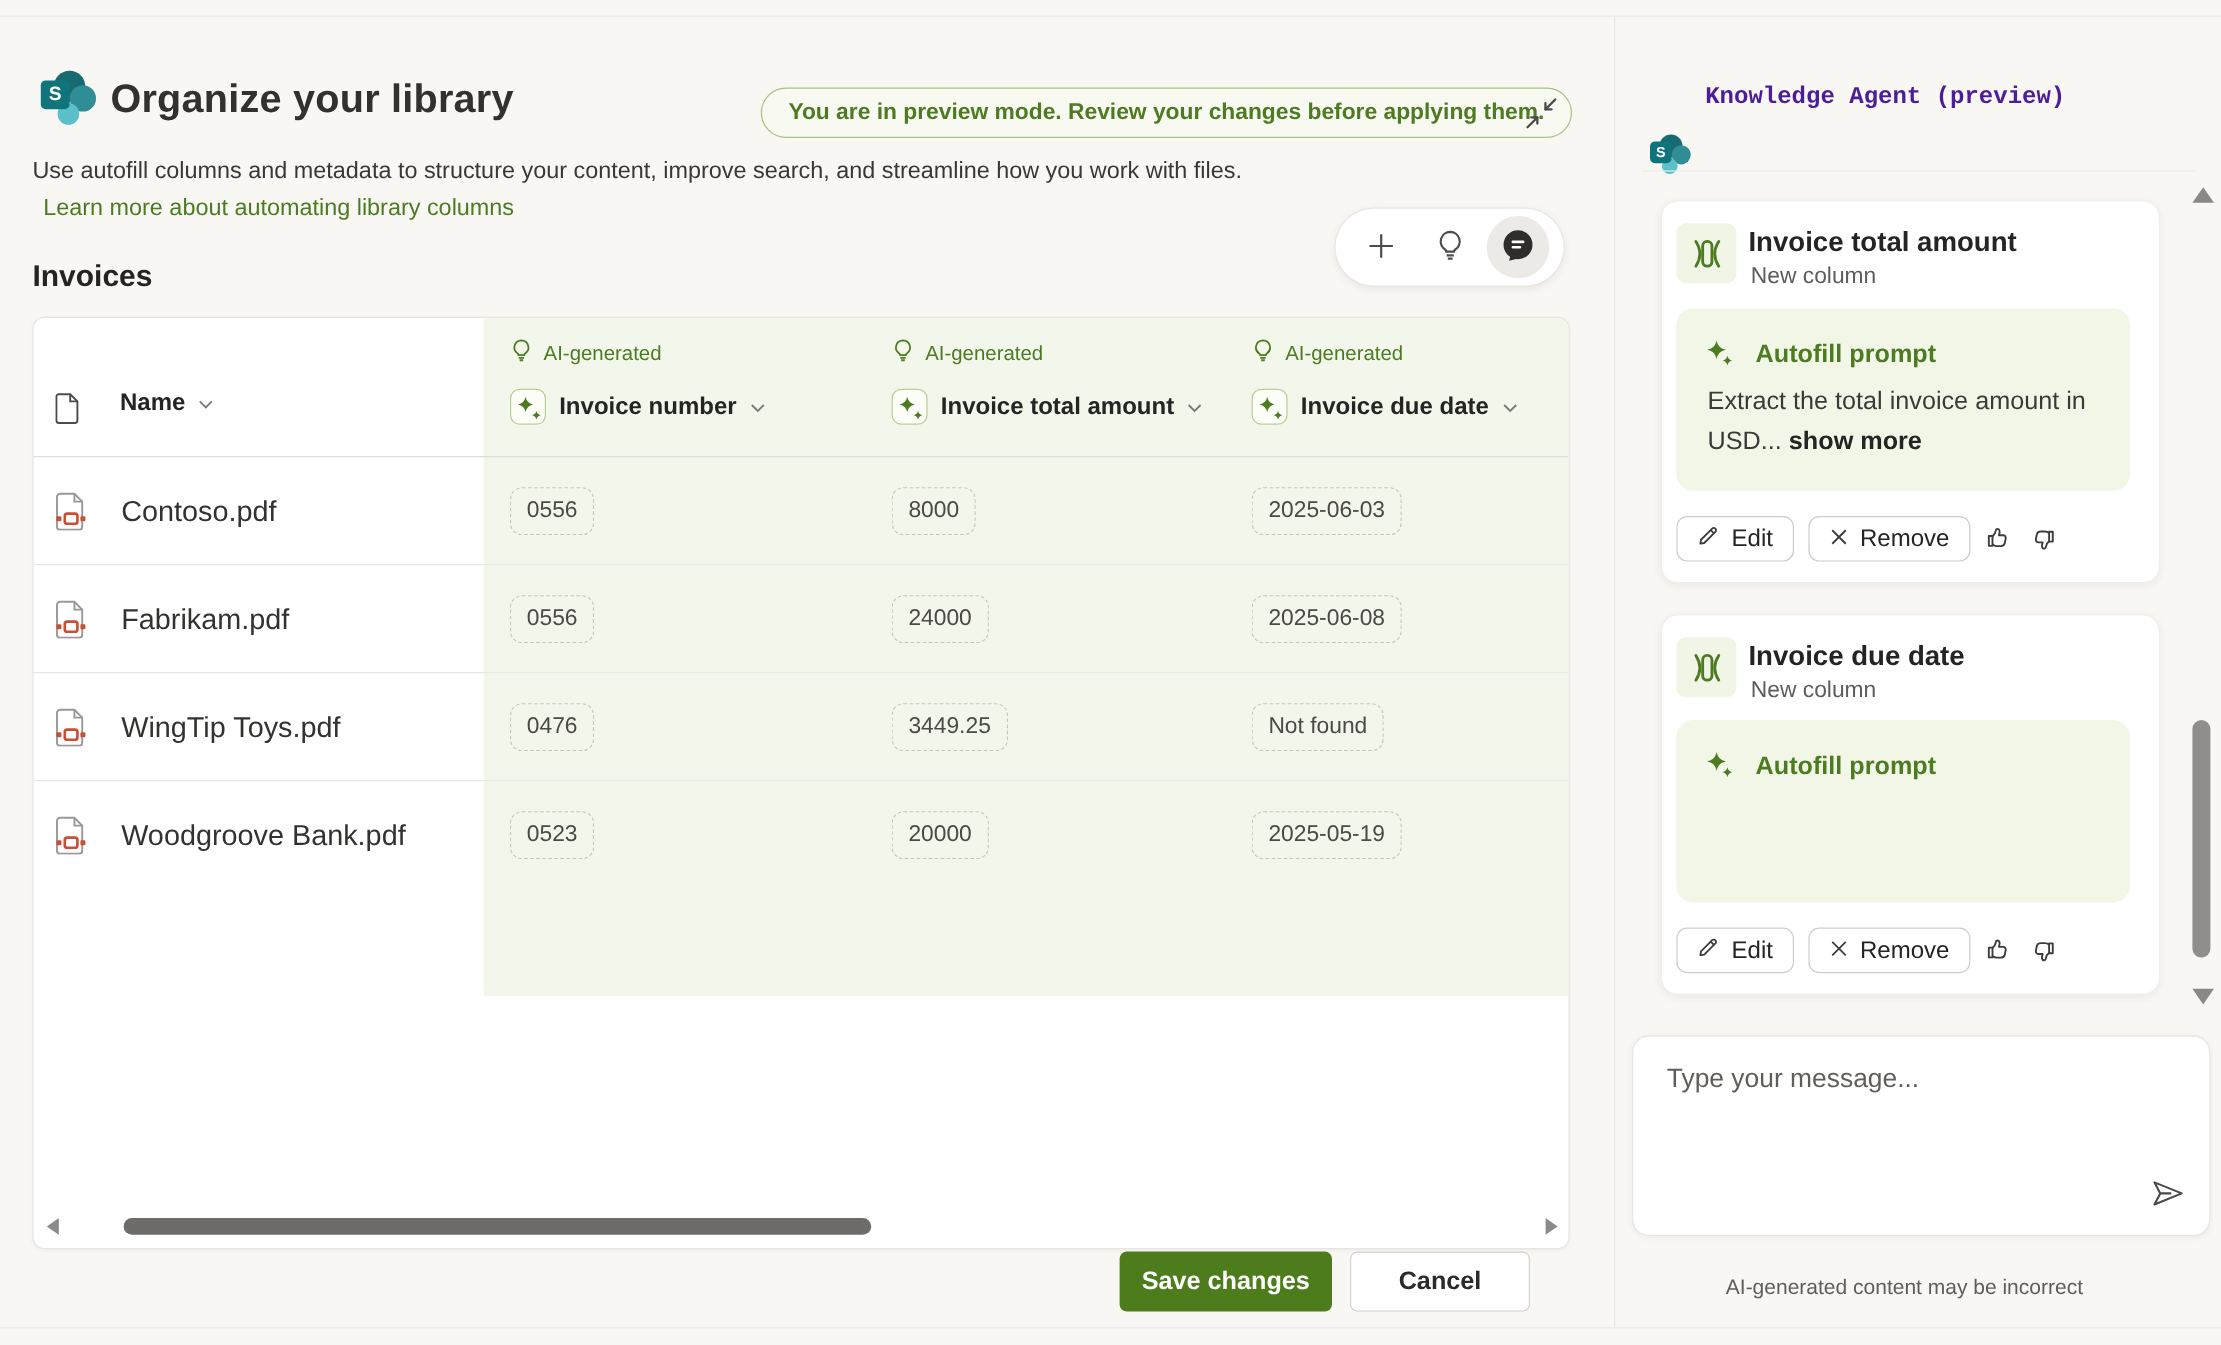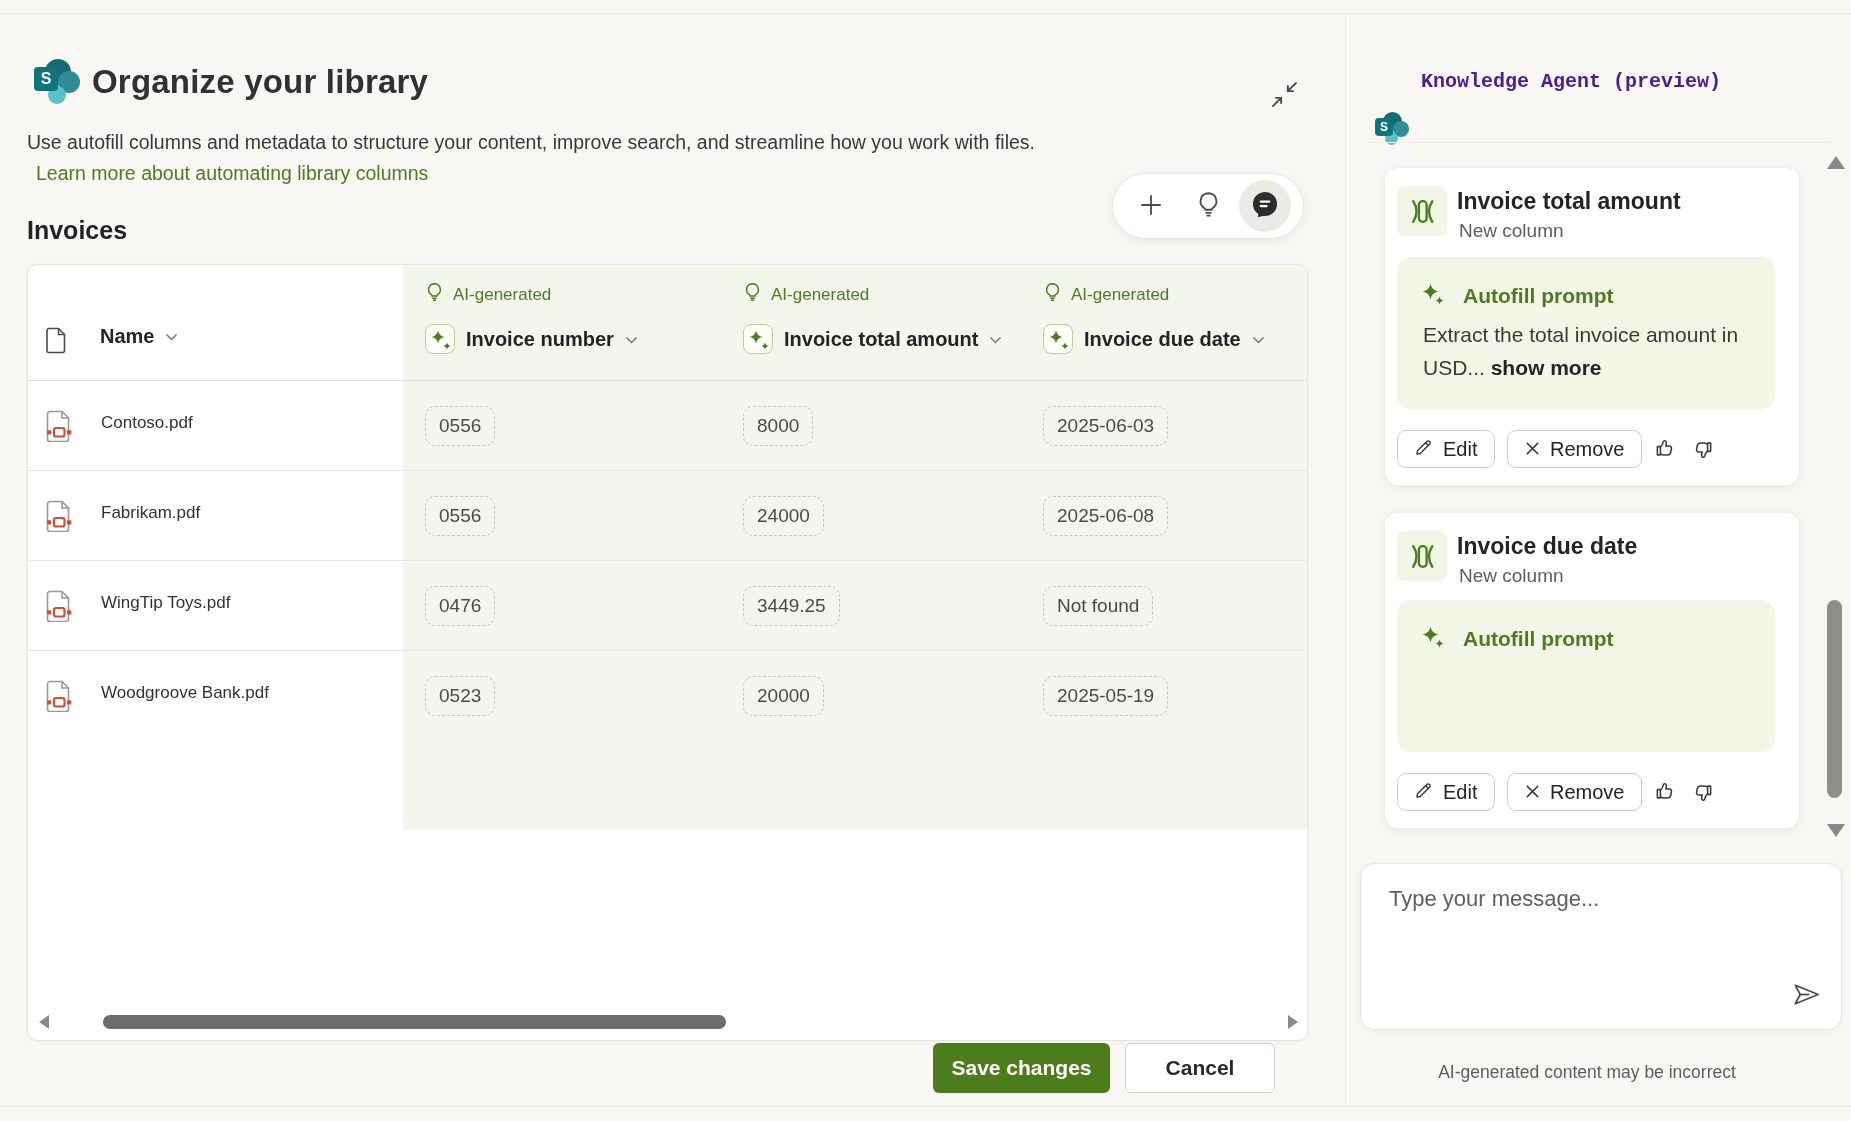--- a/index.html
+++ b/index.html
@@ -50,21 +50,21 @@
   .th-label { font-size:20px; font-weight:600; color:#242424; }
   .ai-badge { display:flex; align-items:center; gap:9px; color:#4c7b21; font-size:17px; }
   .col-hdr { display:flex; align-items:center; gap:11px; cursor:pointer; background:none; border:none; }
   .sparkle-box {
     width:30px; height:30px; border-radius:8px; border:1px solid #b9cf97;
     background:#fbfdf6; position:relative; flex:0 0 auto;
   }
   .sparkle-box svg { position:absolute; }
   .row { position:relative; height:90px; border-top:1px solid #e9e7e4; }
   .row.first { border-top:1px solid #dfddda; }
-  .file-name { font-size:17px; color:#333230; }
+  .file-name { font-size:24px; color:#333230; }
   .chip {
     display:inline-block; padding:8px 13px; border:1.5px dashed #c7c5c2;
     border-radius:10px; font-size:19px; color:#4c4a48; white-space:nowrap; cursor:pointer;
   }
   .chip-cell { position:absolute; top:50%; transform:translateY(-50%); }
 
   .tri { width:0; height:0; display:inline-block; }
   .tri-left  { border-top:7px solid transparent; border-bottom:7px solid transparent; border-right:10px solid #8c8a88; }
   .tri-right { border-top:7px solid transparent; border-bottom:7px solid transparent; border-left:10px solid #8c8a88; }
   .tri-up    { border-left:9px solid transparent; border-right:9px solid transparent; border-bottom:13px solid #8a8886; }
@@ -135,20 +135,21 @@
   <div class="abs hairline" style="left:1345px;top:13px;width:1px;height:1094px;"></div>
 
   <div class="abs sp-logo" style="left:34px;top:59px;width:46px;height:46px;">
     <span class="c1" style="left:11px;top:0;width:26px;height:26px;background:#176a70;"></span>
     <span class="c2" style="left:24px;top:12px;width:22px;height:22px;background:#2f8d96;"></span>
     <span class="c3" style="left:14px;top:27px;width:18px;height:18px;background:#5cc0ca;"></span>
     <span class="sq" style="left:0;top:8px;width:24px;height:24px;font-size:16px;">S</span>
   </div>
   <div class="abs page-title" style="left:92px;top:63px;">Organize your library</div>
 
+  <div class="abs banner" style="left:634px;top:73px;">You are in preview mode. Review your changes before applying them.</div>
 
   <button class="abs icon-btn" style="left:1264px;top:76px;width:40px;height:40px;">
     <span>
       <svg width="27" height="27" viewBox="0 0 28 28" fill="none" stroke="#4c4a48" stroke-width="2" stroke-linecap="round" stroke-linejoin="round">
         <path d="M26 2 L17.5 10.5"></path>
           <path d="M17.5 5.2 V10.5 H22.8"></path>
         <path d="M2 26 L10.5 17.5"></path>
           <path d="M10.5 22.8 V17.5 H5.2"></path>
       </svg>
     </span>

